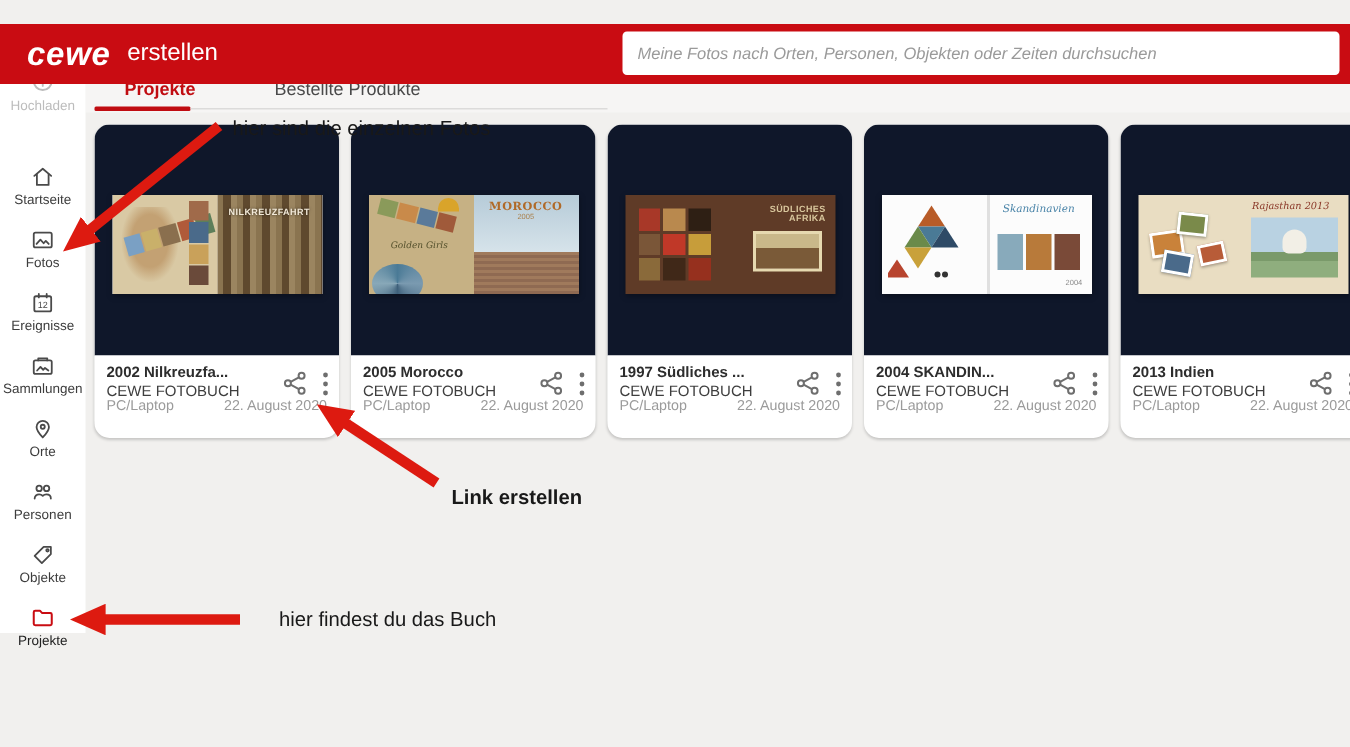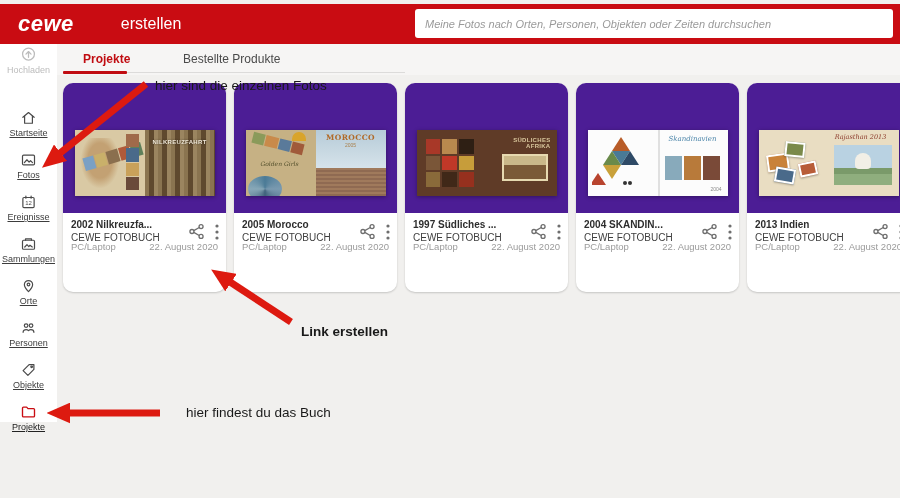--- a/index.html
+++ b/index.html
@@ -1,48 +1,48 @@
 <!DOCTYPE html>
 <html><head>
 <meta charset="utf-8">
 <style>
   * { margin:0; padding:0; box-sizing:border-box; }
   html,body { width:900px; height:498px; overflow:hidden; }
   body { font-family:"Liberation Sans", sans-serif; background:#f1f0ee; }
   .page { position:relative; width:900px; height:498px; overflow:hidden; background:#f1f0ee; }
 
   
-  .header { position:absolute; top:4px; left:0; width:900px; height:40px; background:#c90c12; display:flex; align-items:center; padding-left:18px; z-index:5;gap:36px; }
+  .header { position:absolute; top:16px; left:0; width:900px; height:40px; background:#c90c12; display:flex; align-items:center; padding-left:18px; z-index:5; }
   .logo-cewe { color:#fff; font-size:22px; font-weight:bold; font-style:italic; letter-spacing:.5px; }
   .logo-app { color:#fff; font-size:16px; margin-left:11px; font-weight:400; }
   .search-box { position:absolute; left:415px; top:5px; width:478px; height:29px; background:#fff; border:none; border-radius:3px; padding:0 10px; font-size:11px; color:#333; font-family:"Liberation Sans",sans-serif;font-style:italic; }
   .search-box::placeholder { color:#9a9a9a; }
 
   
   .sidebar { position:absolute; top:40px; left:0; width:57px; height:382px; background:#fff; text-align:center; z-index:4; }
   .upload-block { padding-top:5px; height:38px; color:#bcbcbc; }
   .upload-block .nav-label { color:#bcbcbc; text-decoration:none; }
   .nav-list { margin-top:27px; }
   .nav-item { height:42px; display:flex; flex-direction:column; align-items:center; cursor:pointer; }
-  .nav-label { font-size:9px; color:#3d3d3d; text-decoration:underline; margin-top:1px; }
+  .nav-label { font-size:9px; color:#3d3d3d; margin-top:1px; }
   .nav-item.active .nav-label { color:#222; }
   .sidebar svg { display:block; }
 
   
   .tabstrip { position:absolute; top:40px; left:57px; width:843px; height:35px; background:#f6f5f4; }
   .tab { position:absolute; top:12px; font-size:12px; cursor:pointer; }
   .tab-projekte { left:26px; font-weight:bold; color:#c00c11; }
   .tab-bestellte { left:126px; color:#4a4a4a; }
   .tab-ink { position:absolute; left:6px; top:31px; width:64px; height:3px; background:#c00c11; border-radius:1px; }
   .tab-rail { position:absolute; left:70px; top:32px; width:278px; height:1px; background:#dcdbda; }
 
   
   .cards { position:absolute; left:63px; top:83px; display:flex; gap:8px; }
   .card { width:163px; height:209px; border-radius:10px; overflow:hidden; background:#fff; box-shadow:0 1px 2px rgba(0,0,0,.18); flex:none; cursor:pointer; }
-  .thumb { height:130px; background:#4c1d95; position:relative; }
+  .thumb { height:154px; background:#0f172a; position:relative; }
   .cover { position:absolute; left:50%; top:47px; transform:translateX(-50%); width:140px; height:66px; background:#fff; box-shadow:0 1px 4px rgba(0,0,0,.35); display:flex; overflow:hidden; }
   .cfoot { position:relative; height:44px; padding:5px 8px 0; background:#fff; }
   .ctitle { font-size:10px; font-weight:bold; color:#2d2d2d; line-height:1.3; white-space:nowrap; }
   .cprod  { font-size:10px; color:#3e3e3e; line-height:1.3; }
   .cicons { position:absolute; right:7px; top:9px; display:flex; gap:9px; align-items:center; }
   .cmeta  { position:absolute; left:8px; right:8px; bottom:5px; display:flex; justify-content:space-between; font-size:9.5px; color:#9b9b9b; }
 
   
   .half { position:relative; width:50%; height:100%; overflow:hidden; }
   

